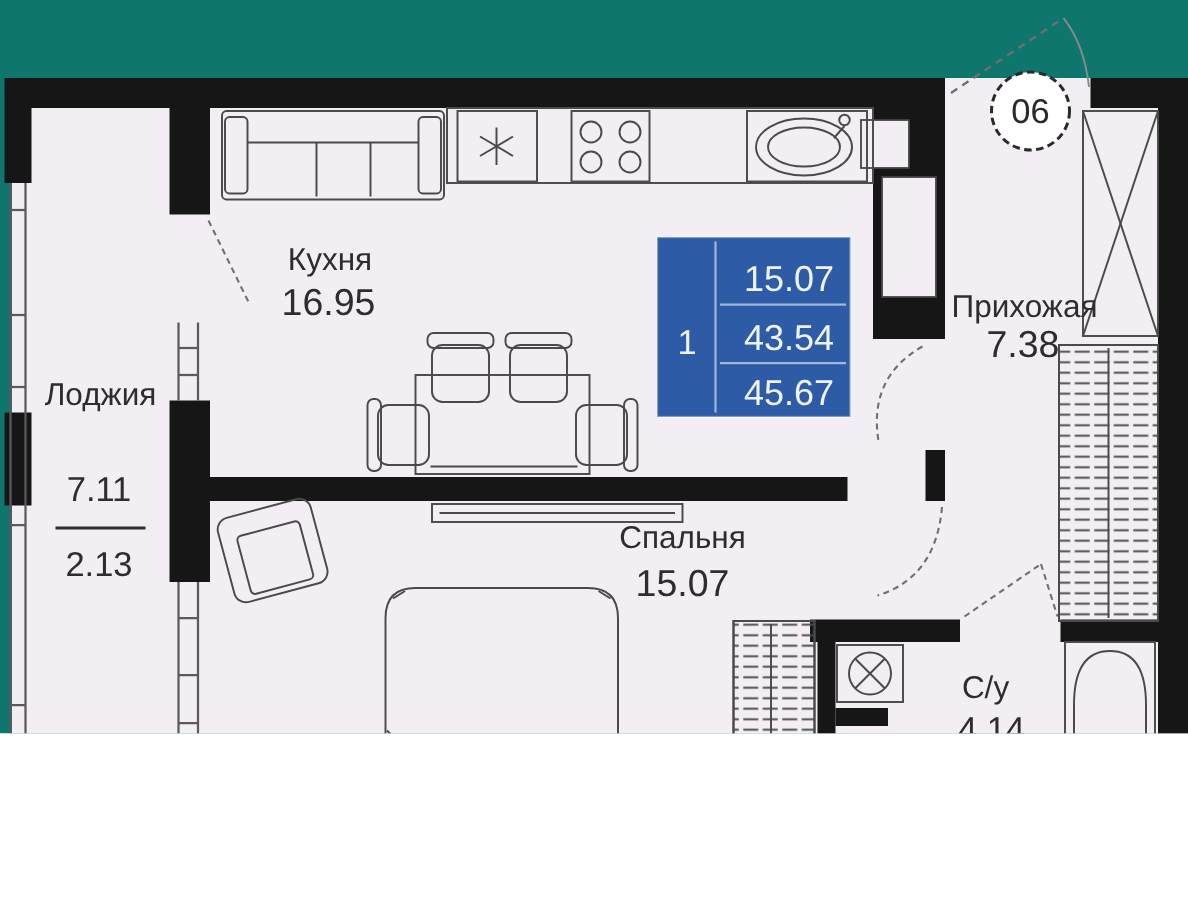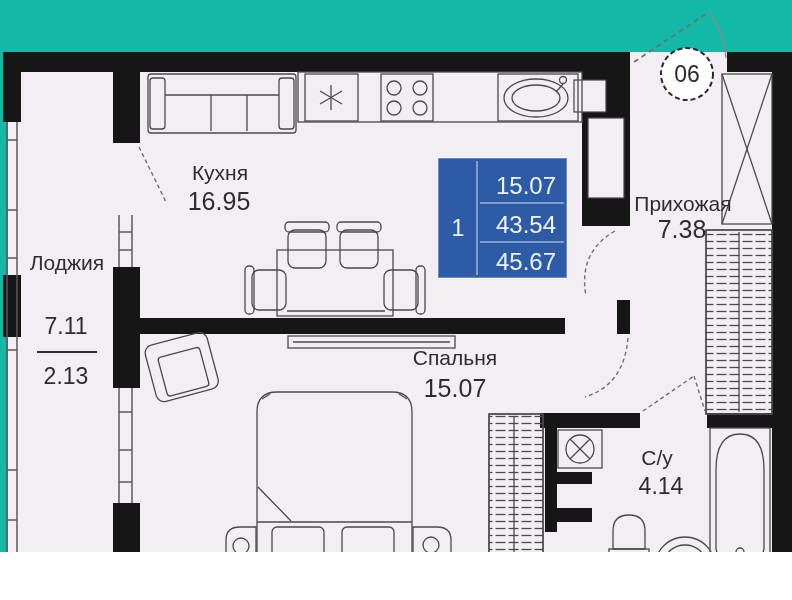--- a/index.html
+++ b/index.html
@@ -1,16 +1,16 @@
 <!DOCTYPE html>
 <html><head>
 <meta charset="utf-8">
 <style>
   html,body{margin:0;padding:0;background:#ffffff;}
-  .stage{position:relative;width:792px;height:552px;background:#14b8a6;overflow:hidden;
+  .stage{position:relative;width:792px;height:489px;background:#0f766e;overflow:hidden;
          font-family:"Liberation Sans","DejaVu Sans",sans-serif;}
   svg{display:block;}
   text{font-family:"Liberation Sans","DejaVu Sans",sans-serif;fill:#2e2c30;}
   .room-name{font-size:21px;}
   .room-area{font-size:25px;}
   .small-area{font-size:23px;}
   .badge-num{font-size:23px;fill:#2a2a2a;}
   .ib-val{font-size:24px;fill:#eef3fc;}
   .ib-one{font-size:23px;fill:#eef3fc;}
 </style>

